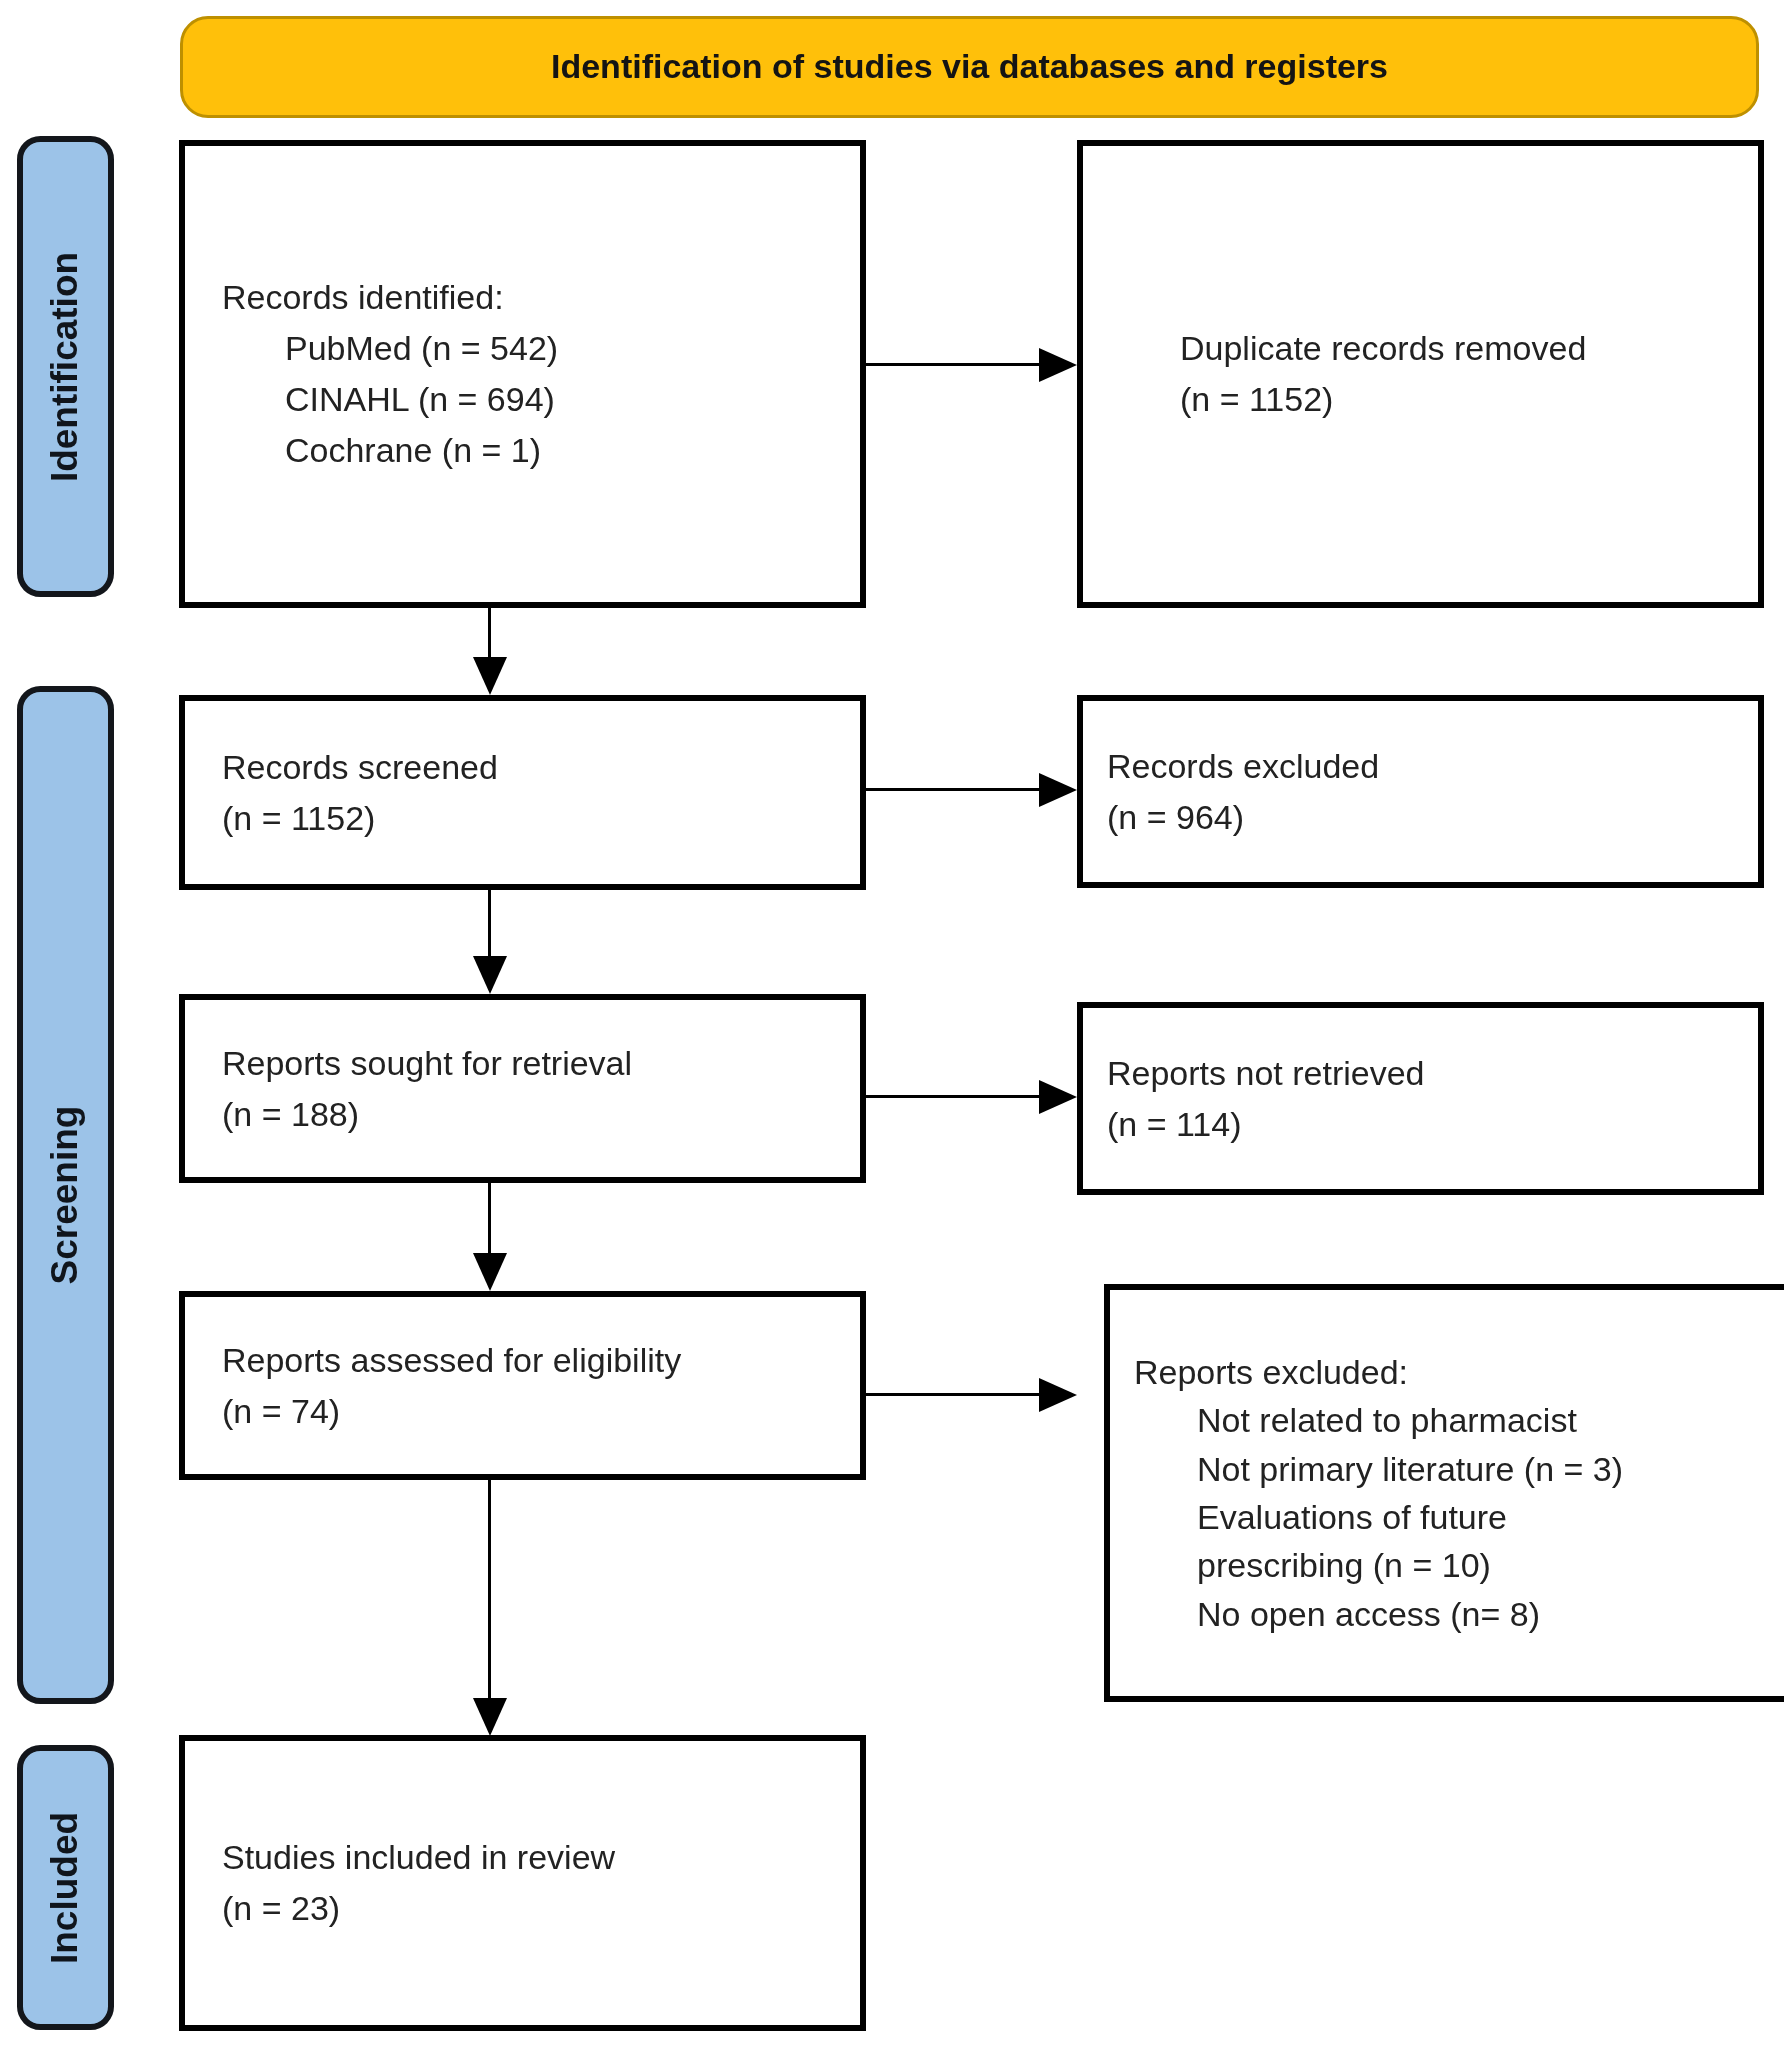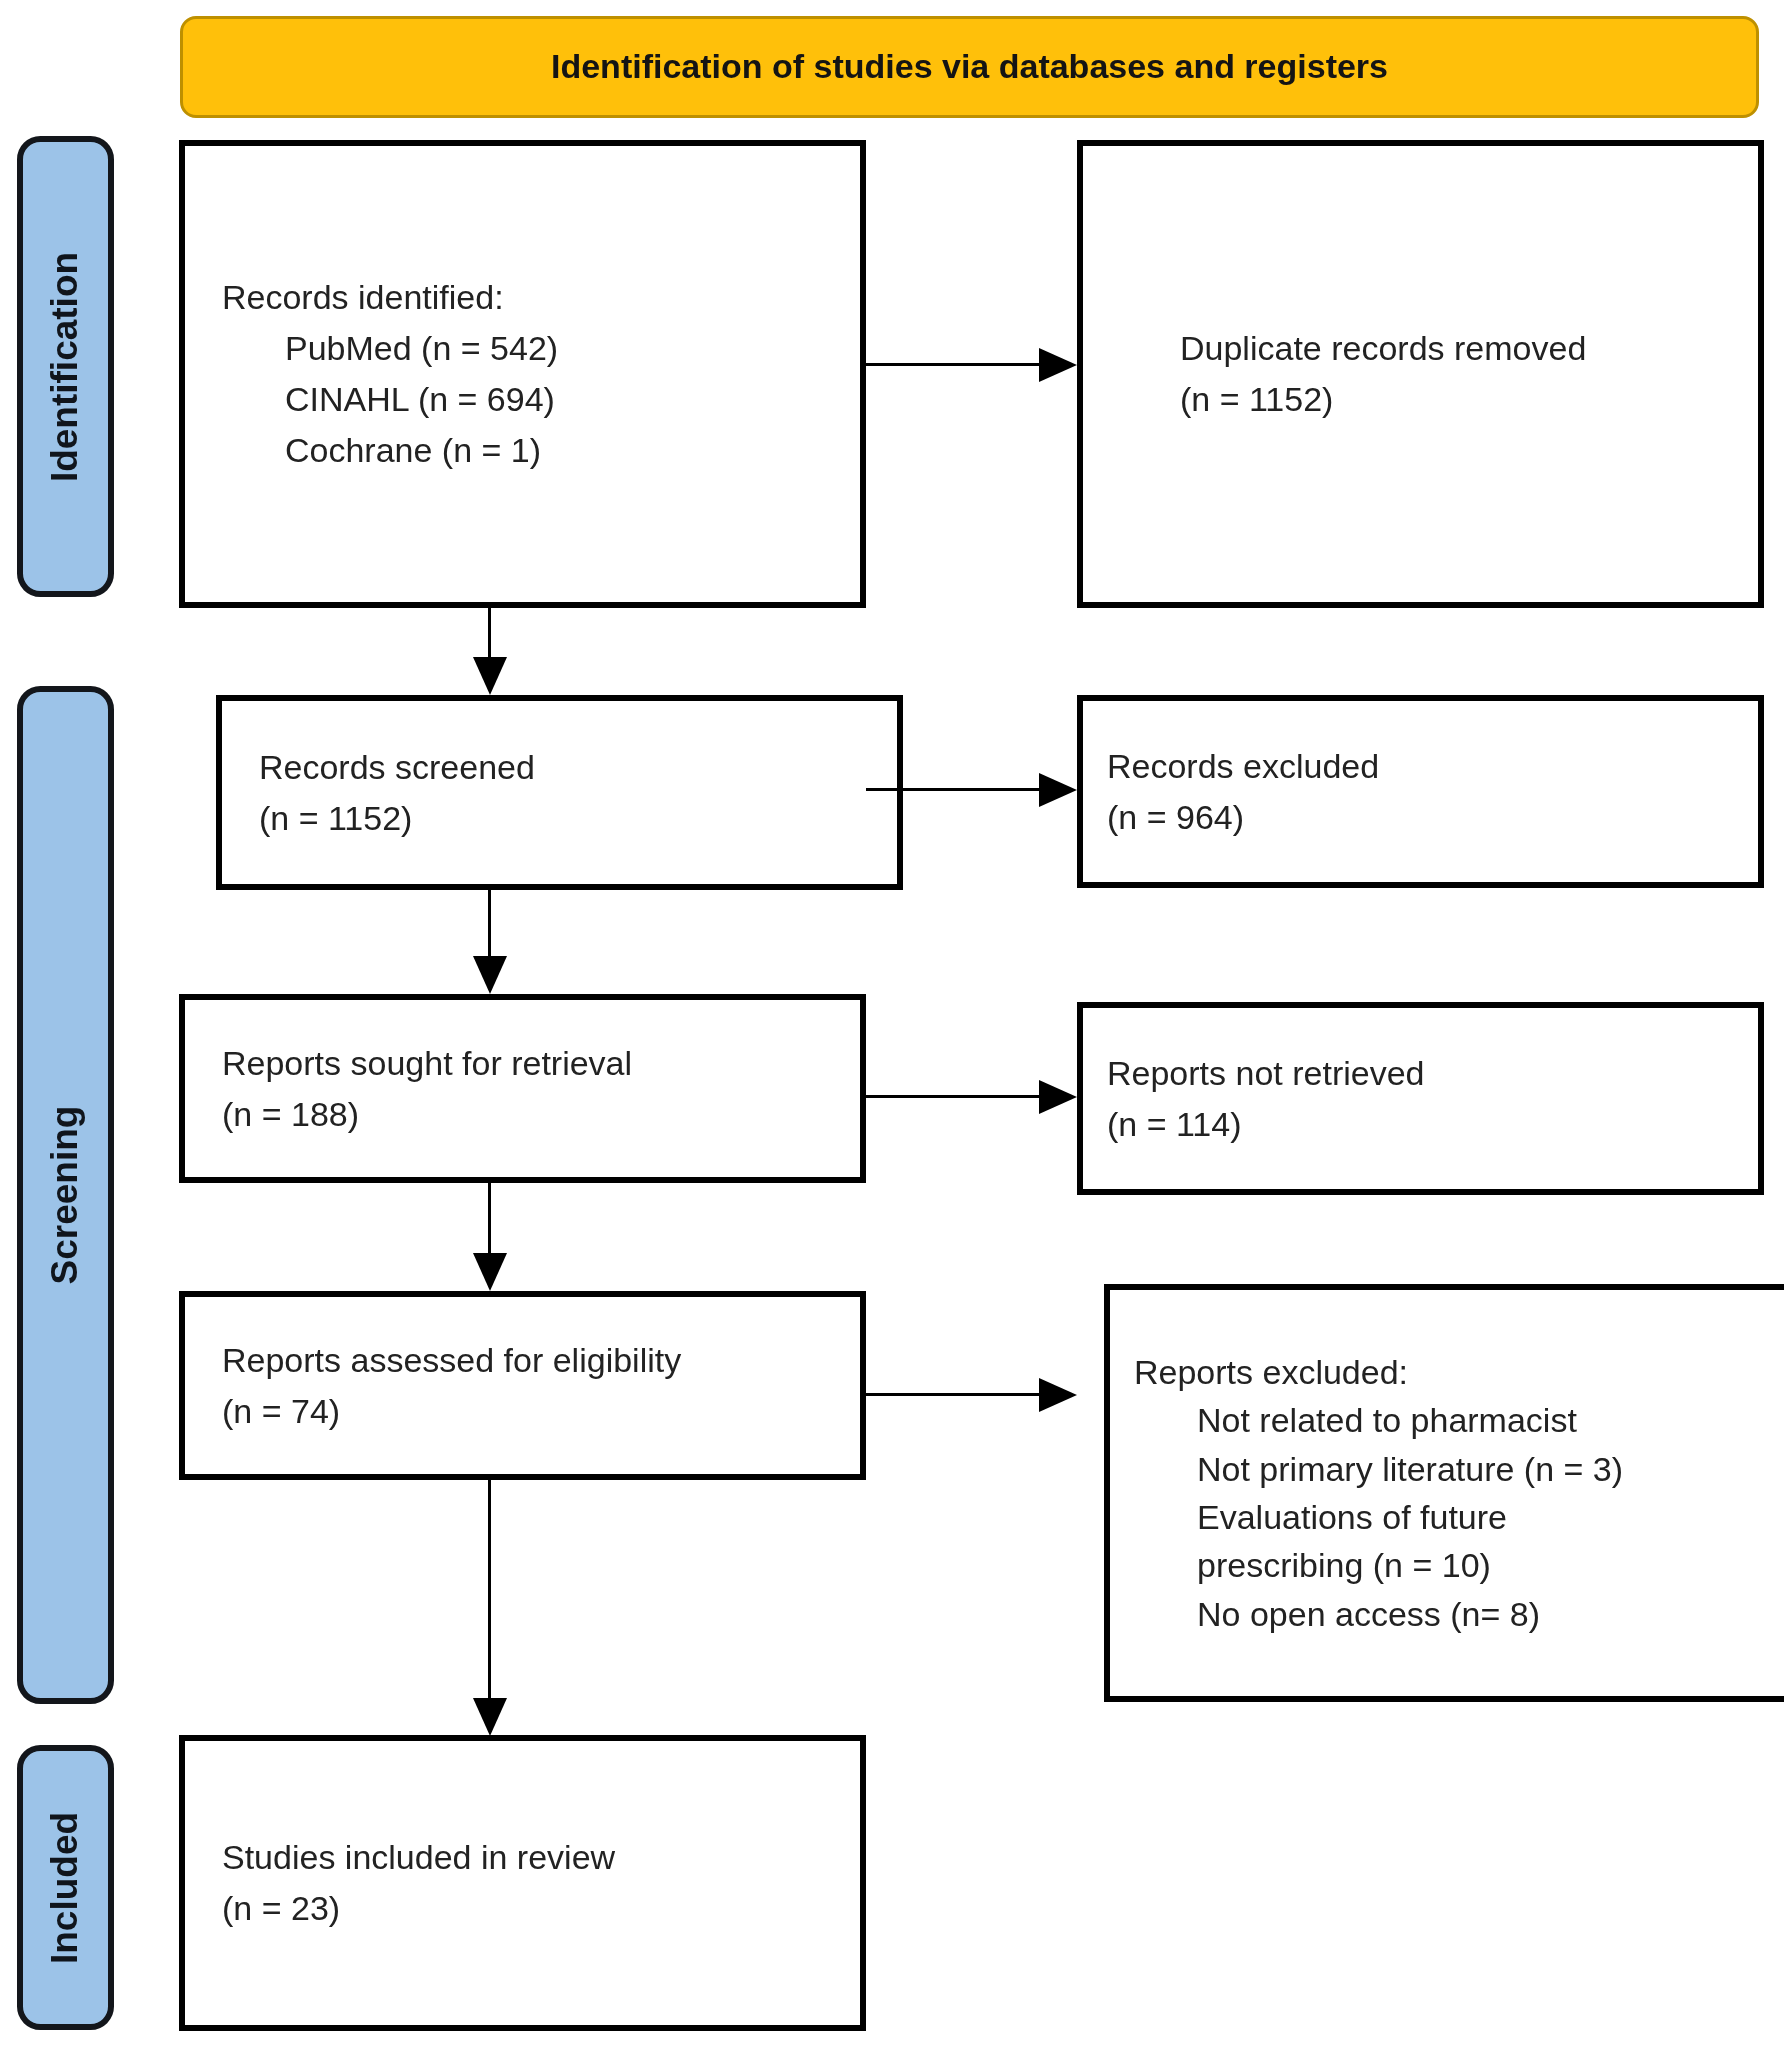--- a/index.html
+++ b/index.html
@@ -10,21 +10,21 @@
     background:#ffffff;
     font-family:"Liberation Sans","DejaVu Sans",sans-serif;
     color:#1c1c1c;
     overflow:hidden;
   }
   
   .banner{
     position:absolute;left:180px;top:15.6px;width:1579px;height:102px;
     background:#FFC00A;
     border:3.9px solid #BE9000;
-    border-radius:16px;
+    border-radius:28px;
     box-sizing:border-box;
     display:flex;align-items:center;justify-content:center;
   }
   .banner-text{
     font-size:34px;font-weight:bold;color:#141414;text-align:center;
   }
   
   .stage{
     position:absolute;left:17px;width:97px;
     background:#9CC3E8;
@@ -97,21 +97,21 @@
     <div class="stage-label">Included</div>
   </div>
 
   <div class="box" style="left:179px;top:140px;width:687px;height:468px;">
     <div class="line">Records identified:</div>
     <div class="line indent">PubMed (n = 542)</div>
     <div class="line indent">CINAHL (n = 694)</div>
     <div class="line indent">Cochrane (n = 1)</div>
   </div>
 
-  <div class="box" style="left:179px;top:695px;width:687px;height:195px;margin-left:37px;">
+  <div class="box" style="left:179px;top:695px;width:687px;height:195px;">
     <div class="line">Records screened</div>
     <div class="line">(n = 1152)</div>
   </div>
 
   <div class="box" style="left:179px;top:994px;width:687px;height:189px;">
     <div class="line">Reports sought for retrieval</div>
     <div class="line">(n = 188)</div>
   </div>
 
   <div class="box" style="left:179px;top:1291px;width:687px;height:189px;">

